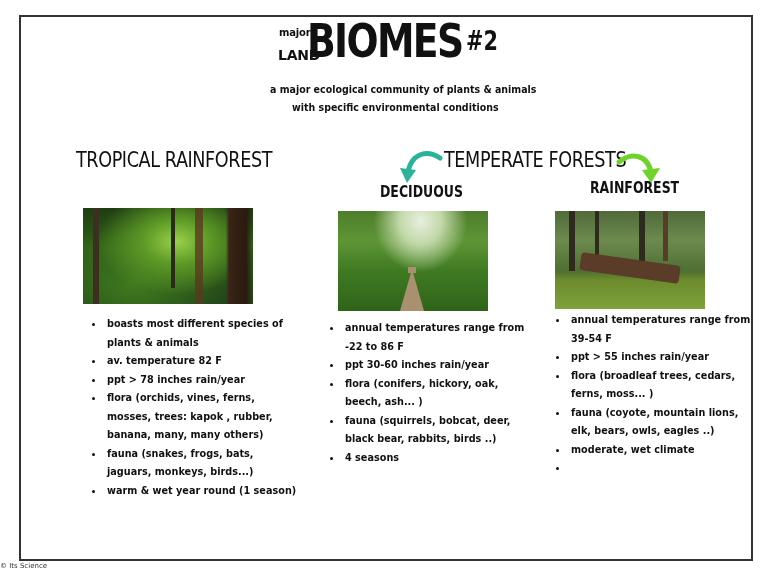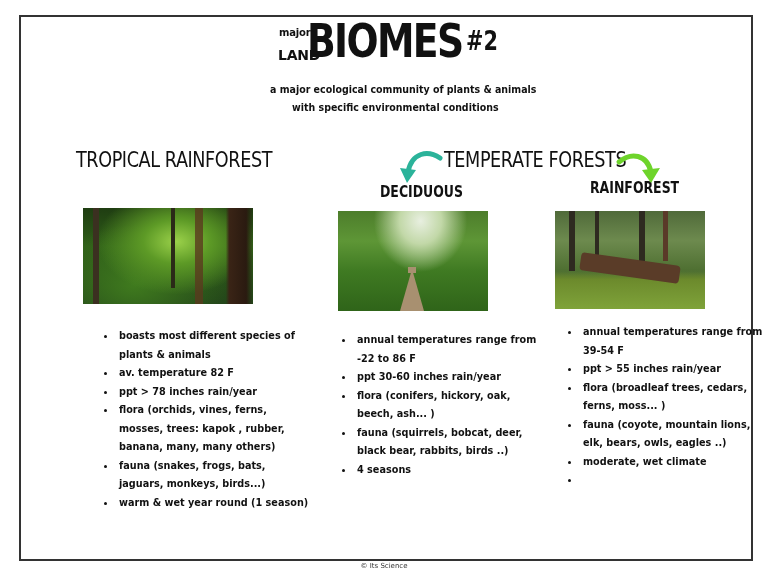--- a/index.html
+++ b/index.html
@@ -50,29 +50,29 @@
               border-bottom: 42px solid #a89070; }
   .p2 .path2 { position:absolute; left:70px; top:56px; width:8px; height:6px; background:#a89070; }
   .p3 { left: 555px; top: 211px; width: 150px; height: 98px;
         background:
           linear-gradient(180deg, rgba(0,0,0,0) 62%, #6c8a2c 70%, #7fa33a 100%),
           linear-gradient(180deg, #506a3a 0%, #6d8a4e 30%, #4f7032 60%, #5f7d2a 100%); }
   .p3 .tk { position:absolute; top:0; background:#2e2a20; }
   .p3 .log { position:absolute; left:25px; top:48px; width:100px; height:18px; background:#5a3c28;
              transform: rotate(8deg); border-radius: 4px; }
 
-  ul.facts { position: absolute; margin: 12px; padding: 0 0 0 20px; list-style: disc;
+  ul.facts { position: absolute; margin: 0; padding: 0 0 0 20px; list-style: disc;
              font-size: 11px; font-weight: bold; line-height: 18.5px; }
   ul.facts li { padding-left: 2px; }
   ul.facts li span { display: inline-block; transform: scaleX(0.88); transform-origin: left top; white-space: nowrap; }
   .f1 { left: 85px; top: 315px; width: 200px; }
   .f2 { left: 323px; top: 319px; width: 200px; }
   .f3 { left: 549px; top: 311px; width: 200px; }
 
-  .footer { left: 0; width: 768px; top: 562px; text-align: center; font-size: 7px; color: #333; }
+  .footer { left: 0; width: 768px; top: 562px; font-size: 7px; color: #333; }
   svg.arrow { position: absolute; overflow: visible; }
 </style>
 </head>
 <body>
 
 <div class="frame"></div>
 
 <div class="abs major hand">major</div>
 <div class="abs land hand">LAND</div>
 <div class="abs title">BIOMES</div>

